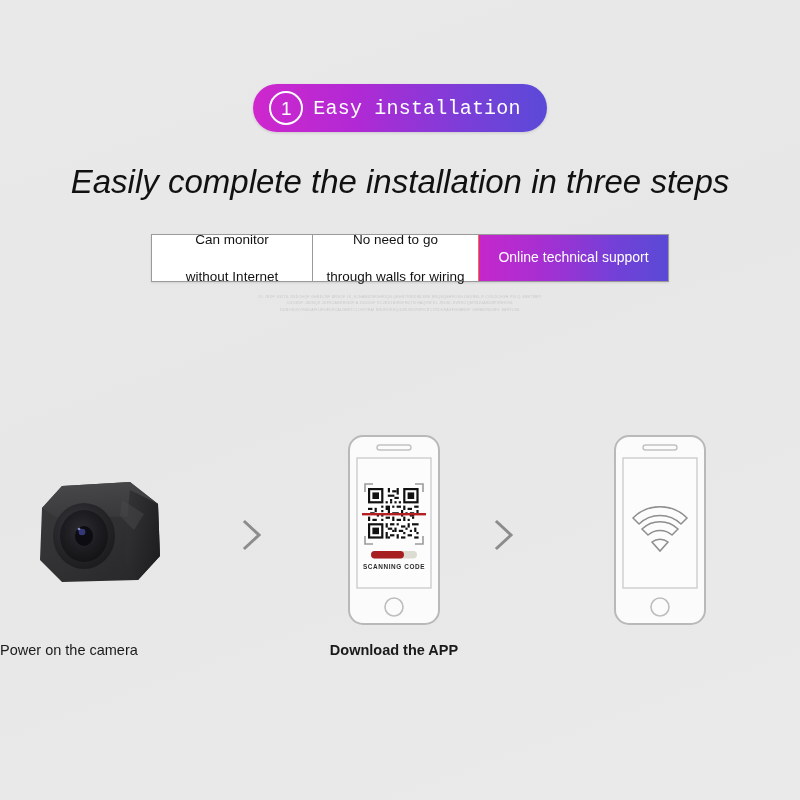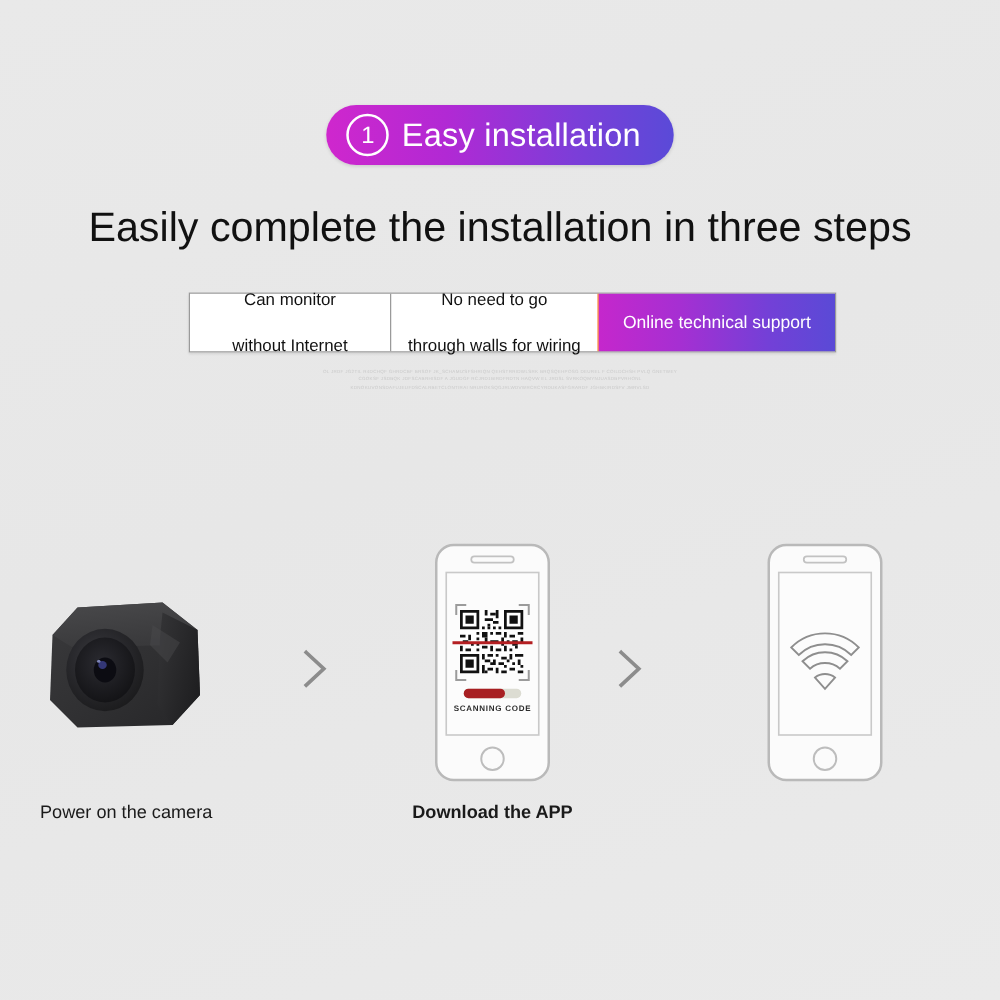--- a/index.html
+++ b/index.html
@@ -49,35 +49,37 @@
     line-height: 1;
     display: flex;
     align-items: center;
     justify-content: center;
     margin-right: 10px;
     flex: 0 0 auto;
     letter-spacing: 0;
   }
   .badge-text {
     color: #ffffff;
-    font-size: 26px;
+    font-size: 20px;
     letter-spacing: 0.2px;
     white-space: nowrap;
+    font-family: Liberation Mono, monospace;
   }
 
   
   .headline {
     position: absolute;
     left: 0;
     top: 163px;
     width: 800px;
     text-align: center;
     color: #111111;
     font-size: 33px;
     white-space: nowrap;
+    font-style: italic;
   }
 
   
   .features {
     position: absolute;
     left: 151px;
     top: 234px;
     width: 518px;
     height: 48px;
     display: flex;
@@ -159,21 +161,21 @@
     font-size: 14.5px;
     color: #1a1a1a;
     line-height: 1.45;
   }
   .step-caption span { display: block; white-space: nowrap; }
 
   .step1 { left: 0px;   width: 205px; }
   .step2 { left: 301px; width: 186px; font-weight: bold; }
   .step3 { left: 520px; width: 280px; }
 
-  .step1 .step-caption { text-align: left; padding-left: 32px; box-sizing: border-box; }
+  .step1 .step-caption { text-align: left; box-sizing: border-box; }
 
   
   .chev {
     position: absolute;
     top: 518px;
     width: 24px;
     height: 34px;
     color: #8c8c8c;
   }
   .chev.c1 { left: 240px; }

